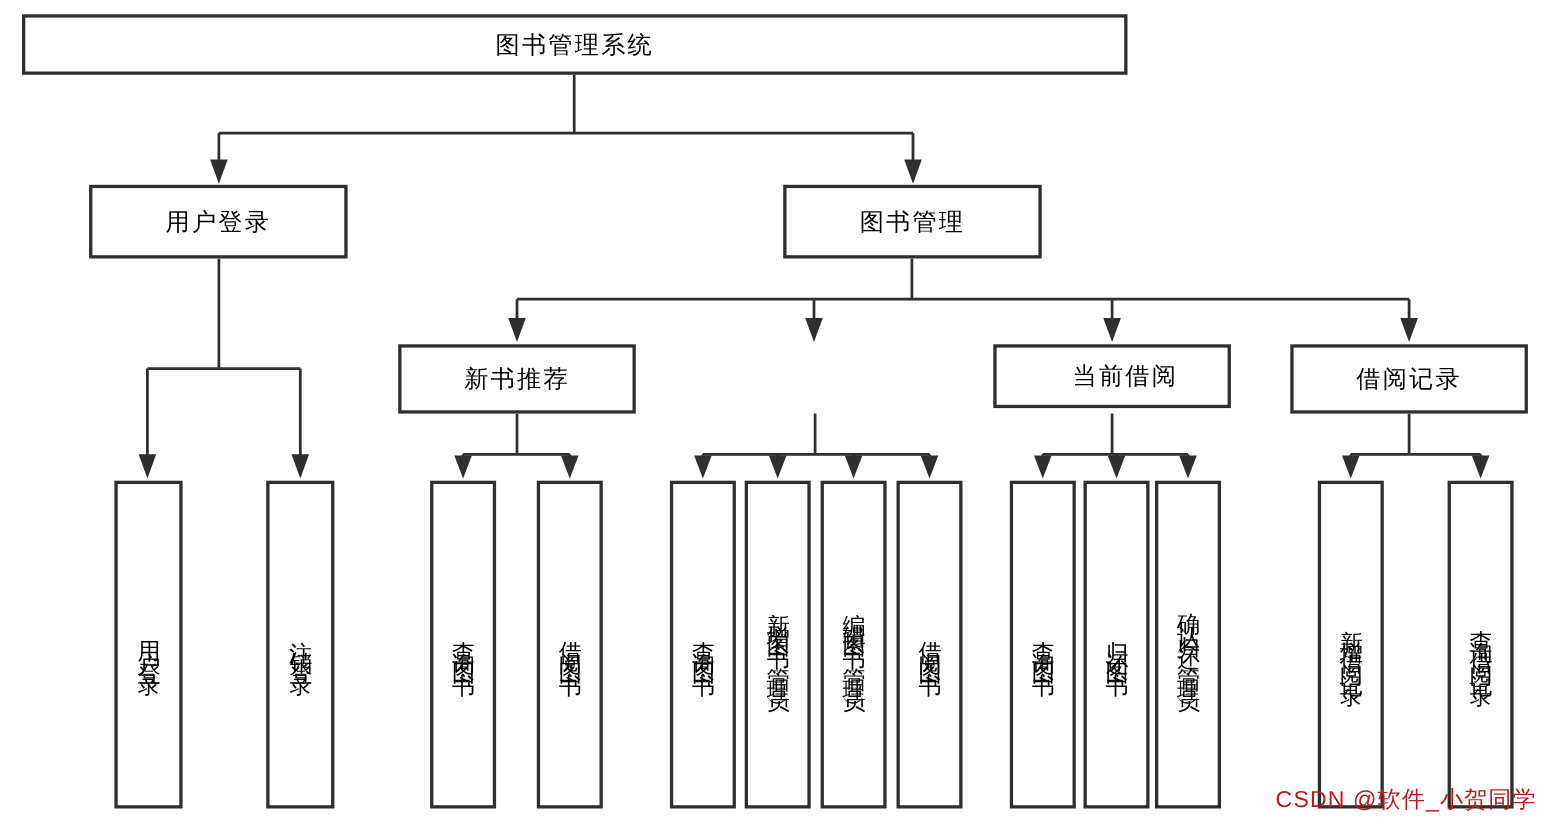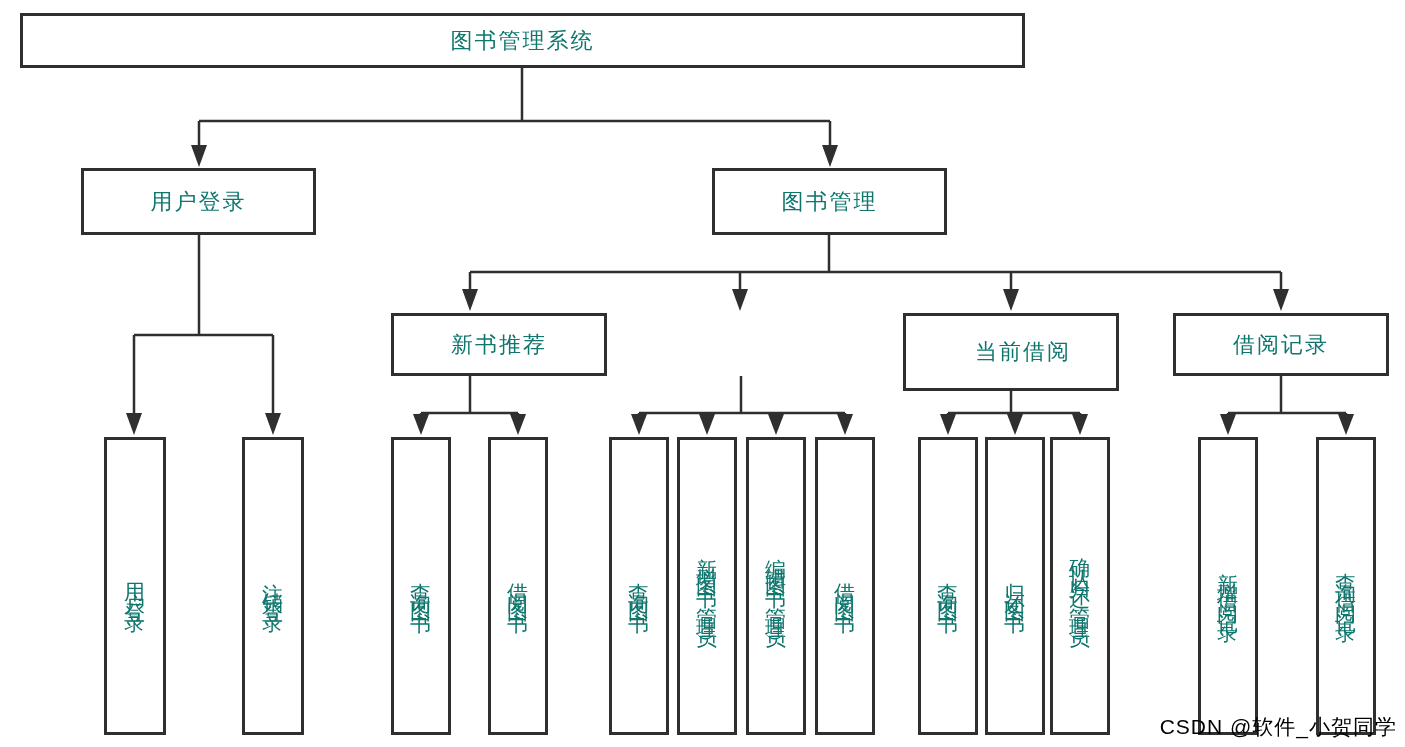--- a/index.html
+++ b/index.html
@@ -25,42 +25,42 @@
     position: absolute;
     box-sizing: border-box;
     background: #ffffff;
     border: 3px solid #2f2f2f;
     display: flex;
     align-items: center;
     justify-content: center;
     z-index: 2;
   }
   .box .lbl {
-    color: #0f766e;
+    color: #000000;
     font-size: 22px;
     letter-spacing: 2px;
     white-space: nowrap;
   }
   .box.v {
     top: 437px;
     height: 298px;
   }
   .box.v .lbl {
     writing-mode: vertical-rl;
     text-orientation: mixed;
     font-size: 21px;
     letter-spacing: 10px;
     line-height: 1;
   }
   .watermark {
     position: absolute;
     top: 713px;
     right: 8px;
     font-size: 21px;
-    color: #000000;
+    color: #b91c1c;
     letter-spacing: 1px;
     z-index: 5;
     white-space: nowrap;
   }
 </style>
 </head>
 <body>
 
 <div class="stage">
 
@@ -125,24 +125,24 @@
     <span class="lbl">图书管理系统</span>
   </div>
 
   <div class="box" style="left:81px; top:168px; width:235px; height:67px;">
     <span class="lbl">用户登录</span>
   </div>
   <div class="box" style="left:712px; top:168px; width:235px; height:67px;">
     <span class="lbl">图书管理</span>
   </div>
 
-  <div class="box" style="left:362px; top:313px; width:216px; height:63px;margin-left:29px;">
+  <div class="box" style="left:362px; top:313px; width:216px; height:63px;">
     <span class="lbl">新书推荐</span>
   </div>
-  <div class="box" style="left:903px; top:313px; width:216px; height:78px;padding-left:24px;">
+  <div class="box" style="left:903px; top:313px; width:216px; height:58px;padding-left:24px;">
     <span class="lbl">当前借阅</span>
   </div>
   <div class="box" style="left:1173px; top:313px; width:216px; height:63px;text-align:right;">
     <span class="lbl">借阅记录</span>
   </div>
 
   <div class="box v" style="left:104px; width:62px;">
     <span class="lbl">用户登录</span>
   </div>
   <div class="box v" style="left:242px; width:62px;">

